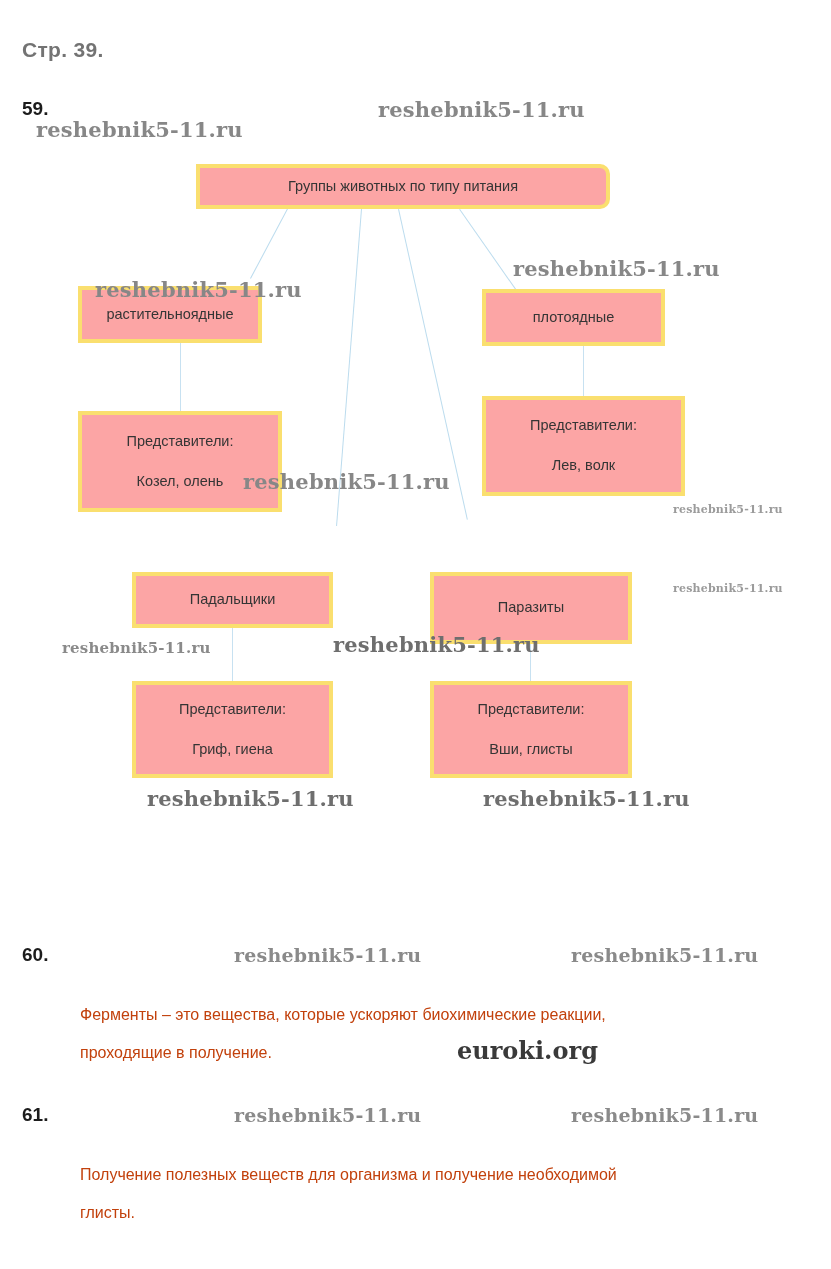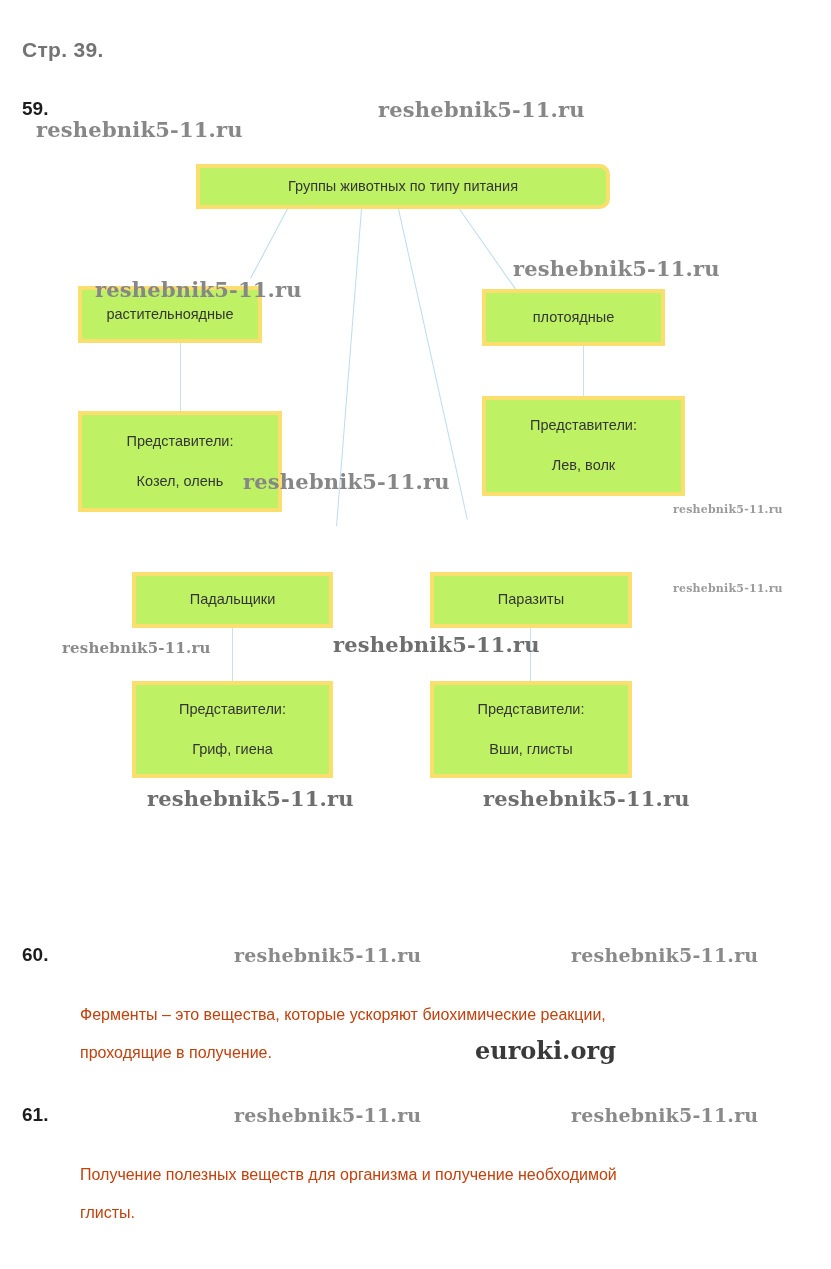--- a/index.html
+++ b/index.html
@@ -58,21 +58,21 @@
     color: #3a3a3a;
     white-space: nowrap;
     user-select: none;
   }
 
   
   .dbox {
     position: absolute;
     box-sizing: border-box;
     border: 4px solid #fadf6f;
-    background: #bef264;
+    background: #fca5a5;
     display: flex;
     flex-direction: column;
     align-items: center;
     justify-content: center;
     font-size: 14.5px;
     color: #353535;
     line-height: 1.35;
     text-align: center;
   }
   .dbox.rounded-r {
@@ -143,21 +143,21 @@
 
 <div class="dbox" style="left:482px; top:396px; width:203px; height:100px;">
   <span class="ln">Представители:</span>
   <span class="ln">Лев, волк</span>
 </div>
 
 <div class="dbox" style="left:132px; top:572px; width:201px; height:56px;">
   <span class="ln">Падальщики</span>
 </div>
 
-<div class="dbox" style="left:430px; top:572px; width:202px; height:56px;">
+<div class="dbox" style="left:430px; top:572px; width:202px; height:72px;">
   <span class="ln">Паразиты</span>
 </div>
 
 <div class="dbox" style="left:132px; top:681px; width:201px; height:97px;">
   <span class="ln">Представители:</span>
   <span class="ln">Гриф, гиена</span>
 </div>
 
 <div class="dbox" style="left:430px; top:681px; width:202px; height:97px;">
   <span class="ln">Представители:</span>
@@ -174,20 +174,20 @@
 <div class="abs wm wm-lg wm-dark" style="left:147px; top:786px;">reshebnik5-11.ru</div>
 <div class="abs wm wm-lg wm-dark" style="left:483px; top:786px;">reshebnik5-11.ru</div>
 
 <div class="abs task-num" style="left:22px; top:944px;">60.</div>
 <div class="abs wm wm-md" style="left:234px; top:944px;">reshebnik5-11.ru</div>
 <div class="abs wm wm-md" style="left:571px; top:944px;">reshebnik5-11.ru</div>
 
 <div class="para" style="left:80px; top:1000px;">Ферменты – это вещества, которые ускоряют биохимические реакции,</div>
 <div class="para" style="left:80px; top:1038px;">проходящие в получение.</div>
 
-<div class="abs wm-euroki" style="left:457px; top:1036px;margin-left:18px;">euroki.org</div>
+<div class="abs wm-euroki" style="left:457px; top:1036px;">euroki.org</div>
 
 <div class="abs task-num" style="left:22px; top:1104px;">61.</div>
 <div class="abs wm wm-md" style="left:234px; top:1104px;">reshebnik5-11.ru</div>
 <div class="abs wm wm-md" style="left:571px; top:1104px;">reshebnik5-11.ru</div>
 
 <div class="para" style="left:80px; top:1160px;">Получение полезных веществ для организма и получение необходимой</div>
 <div class="para" style="left:80px; top:1198px;">глисты.</div>
 
 </body></html>

